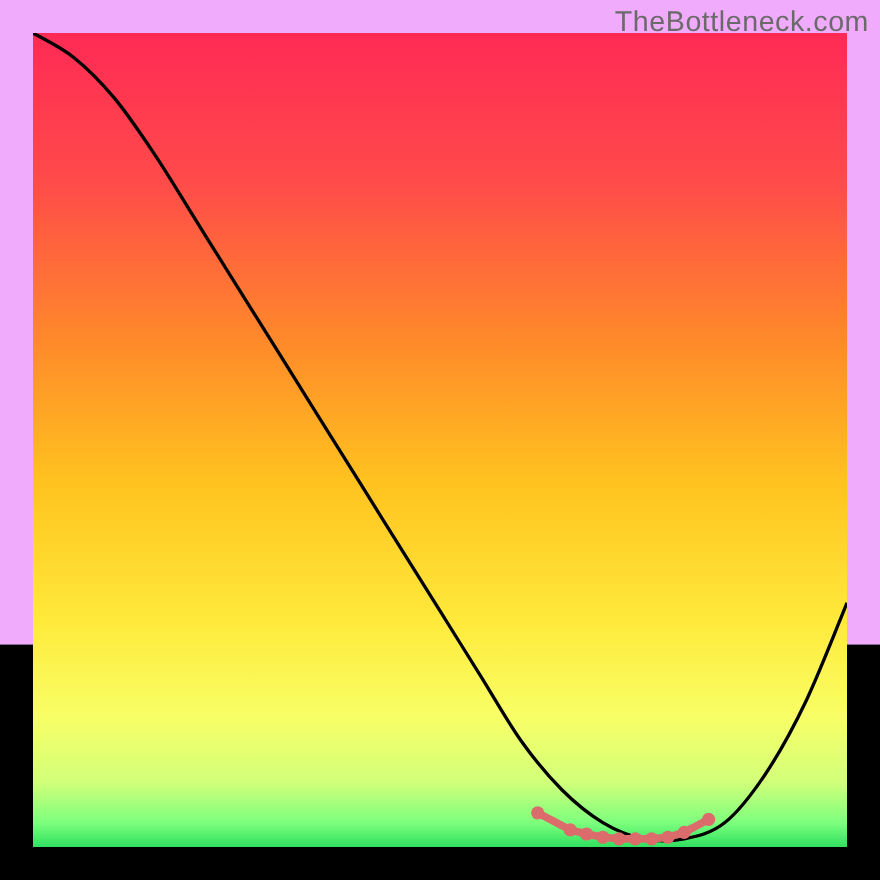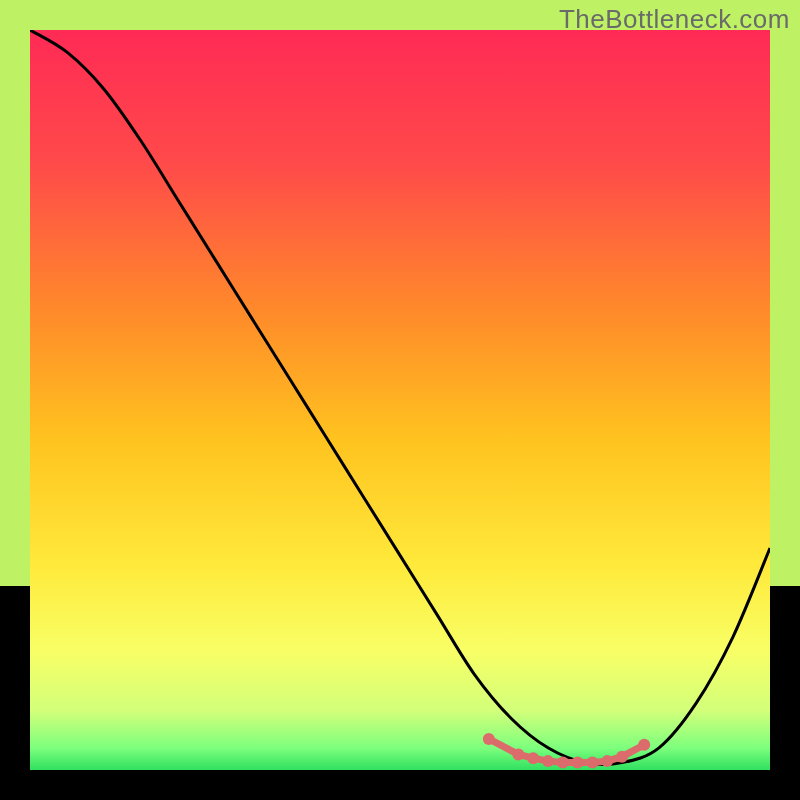--- a/index.html
+++ b/index.html
@@ -7,21 +7,21 @@
     padding: 0;
     width: 800px;
     height: 800px;
     background: #000;
     overflow: hidden;
     font-family: Arial, Helvetica, sans-serif;
   }
   .outer {
     width: 800px;
     height: 586px;
-    background: #bef264;
+    background: #f0abfc;
     position: relative;
   }
   .watermark {
     position: absolute;
     top: 4px;
     right: 10px;
     color: #6a6a6a;
     font-size: 26px;
     font-weight: 400;
     letter-spacing: 0.5px;

